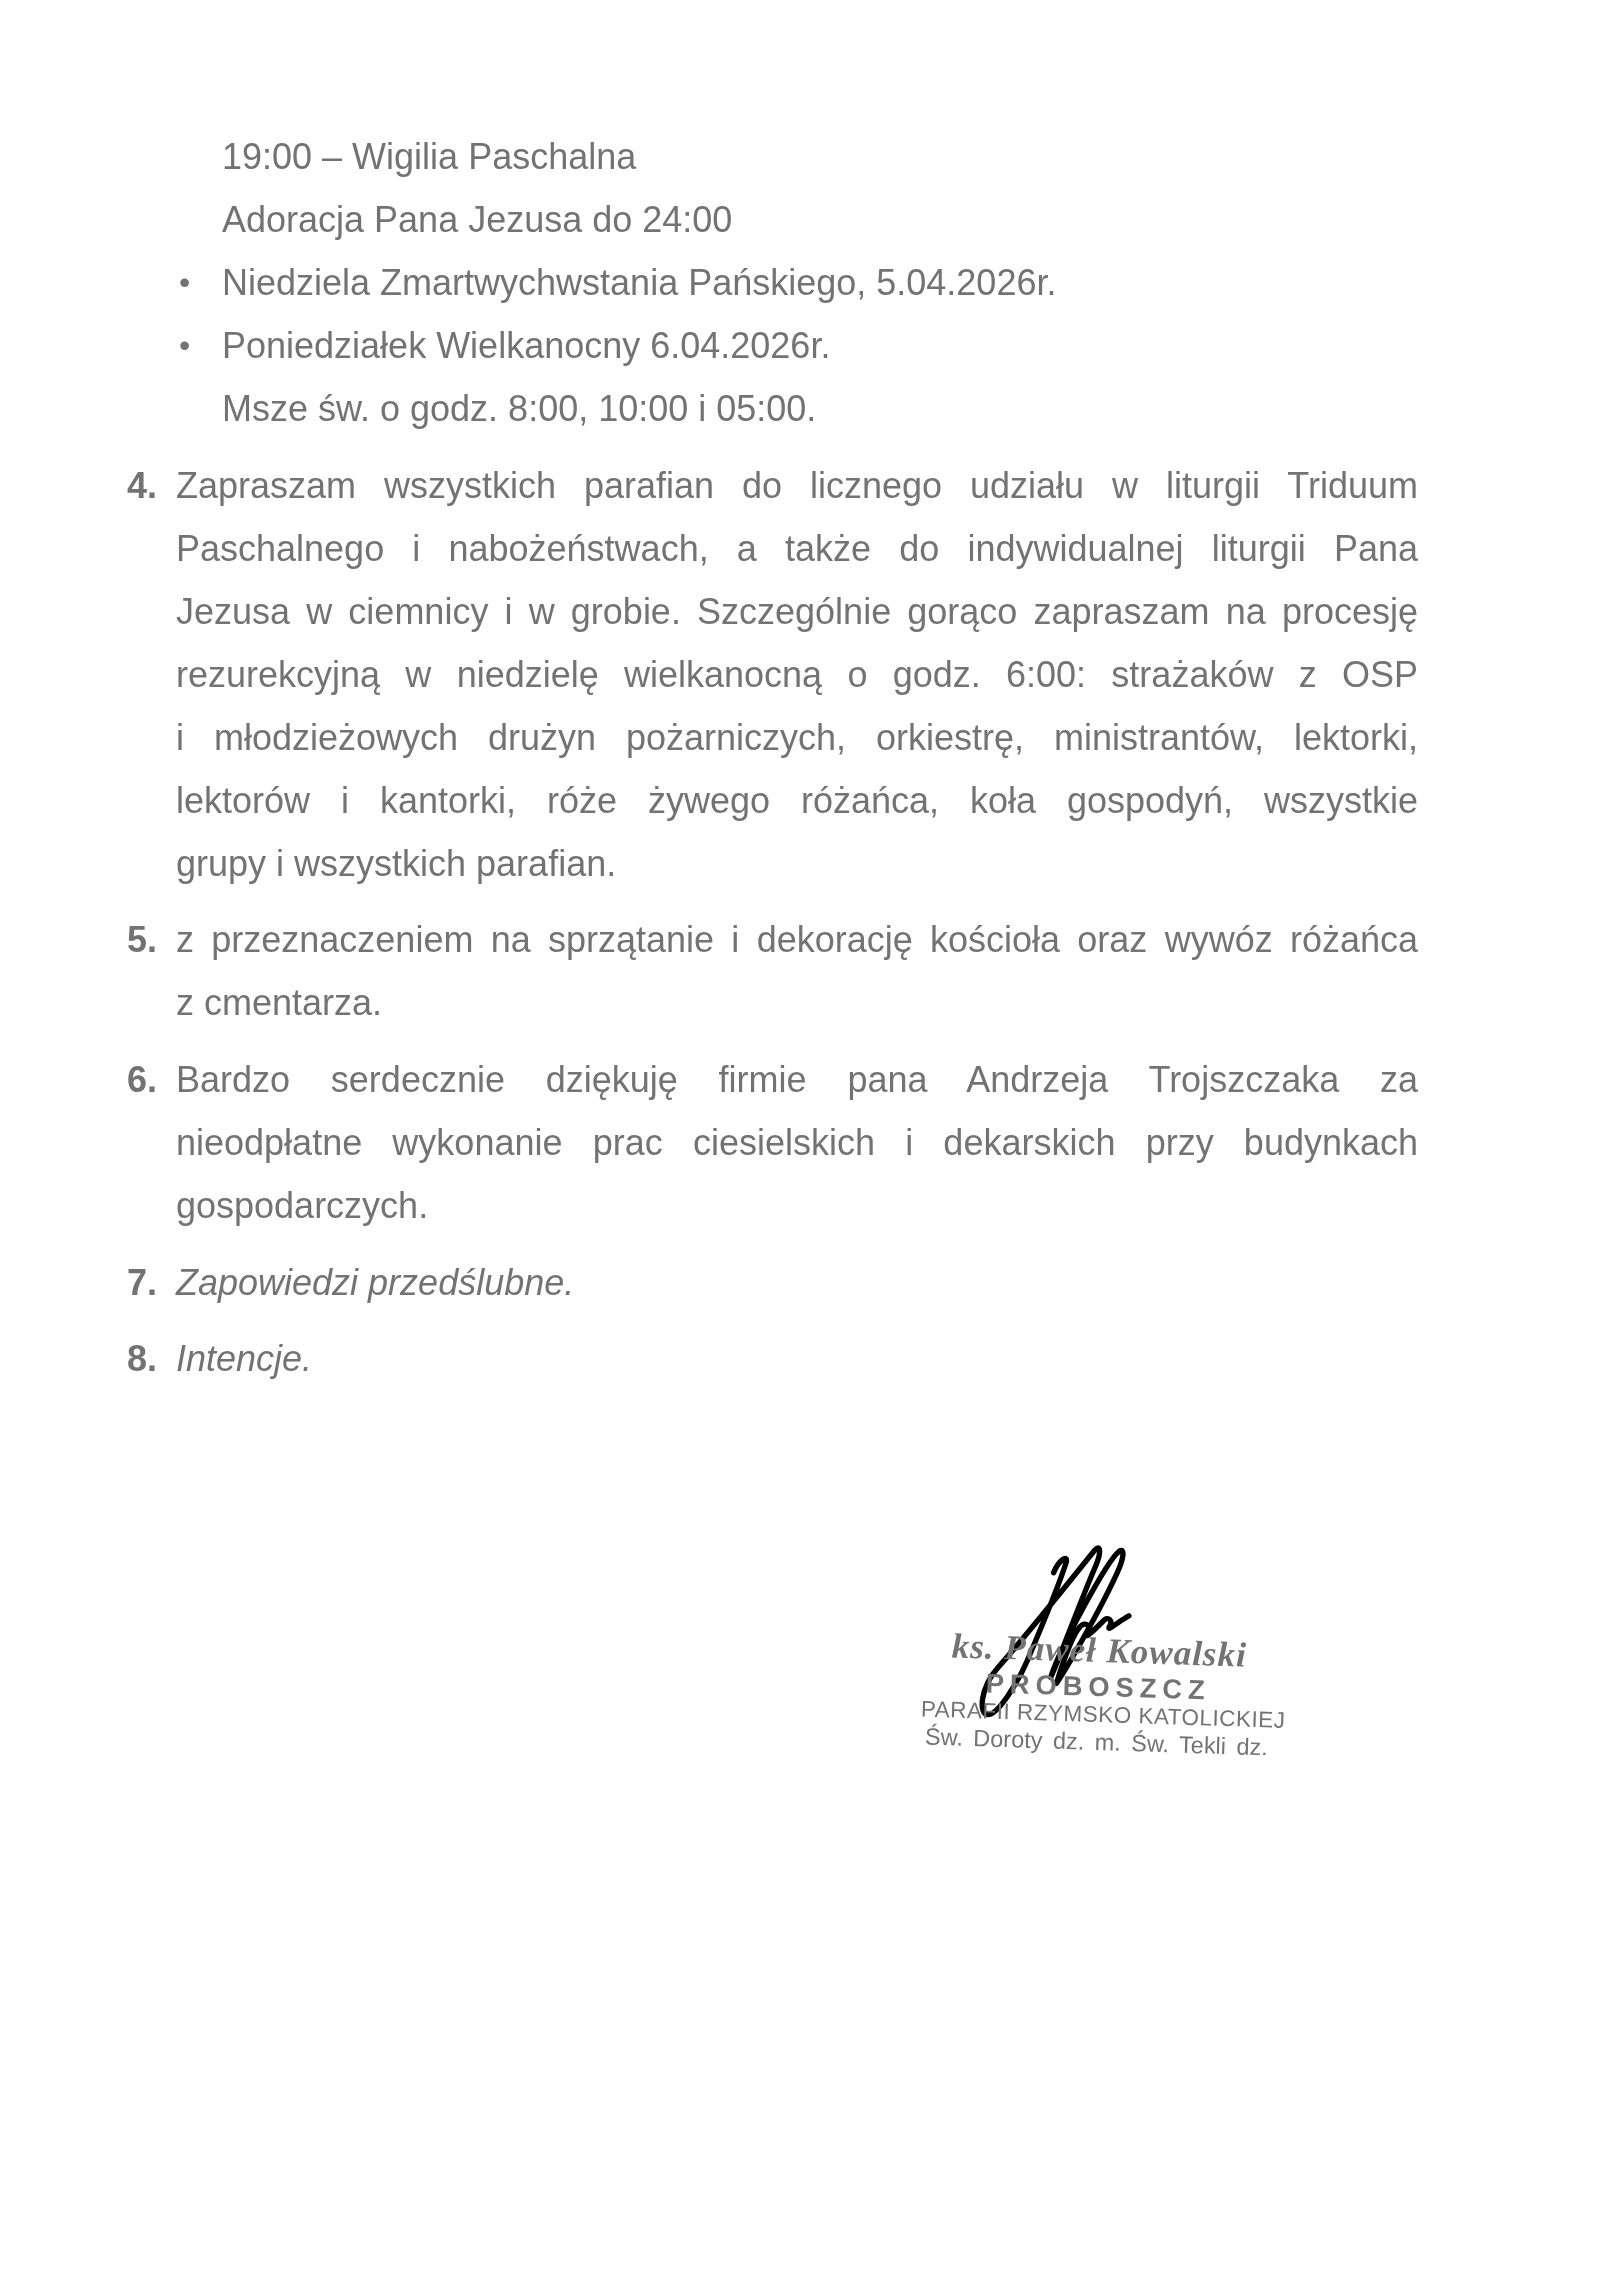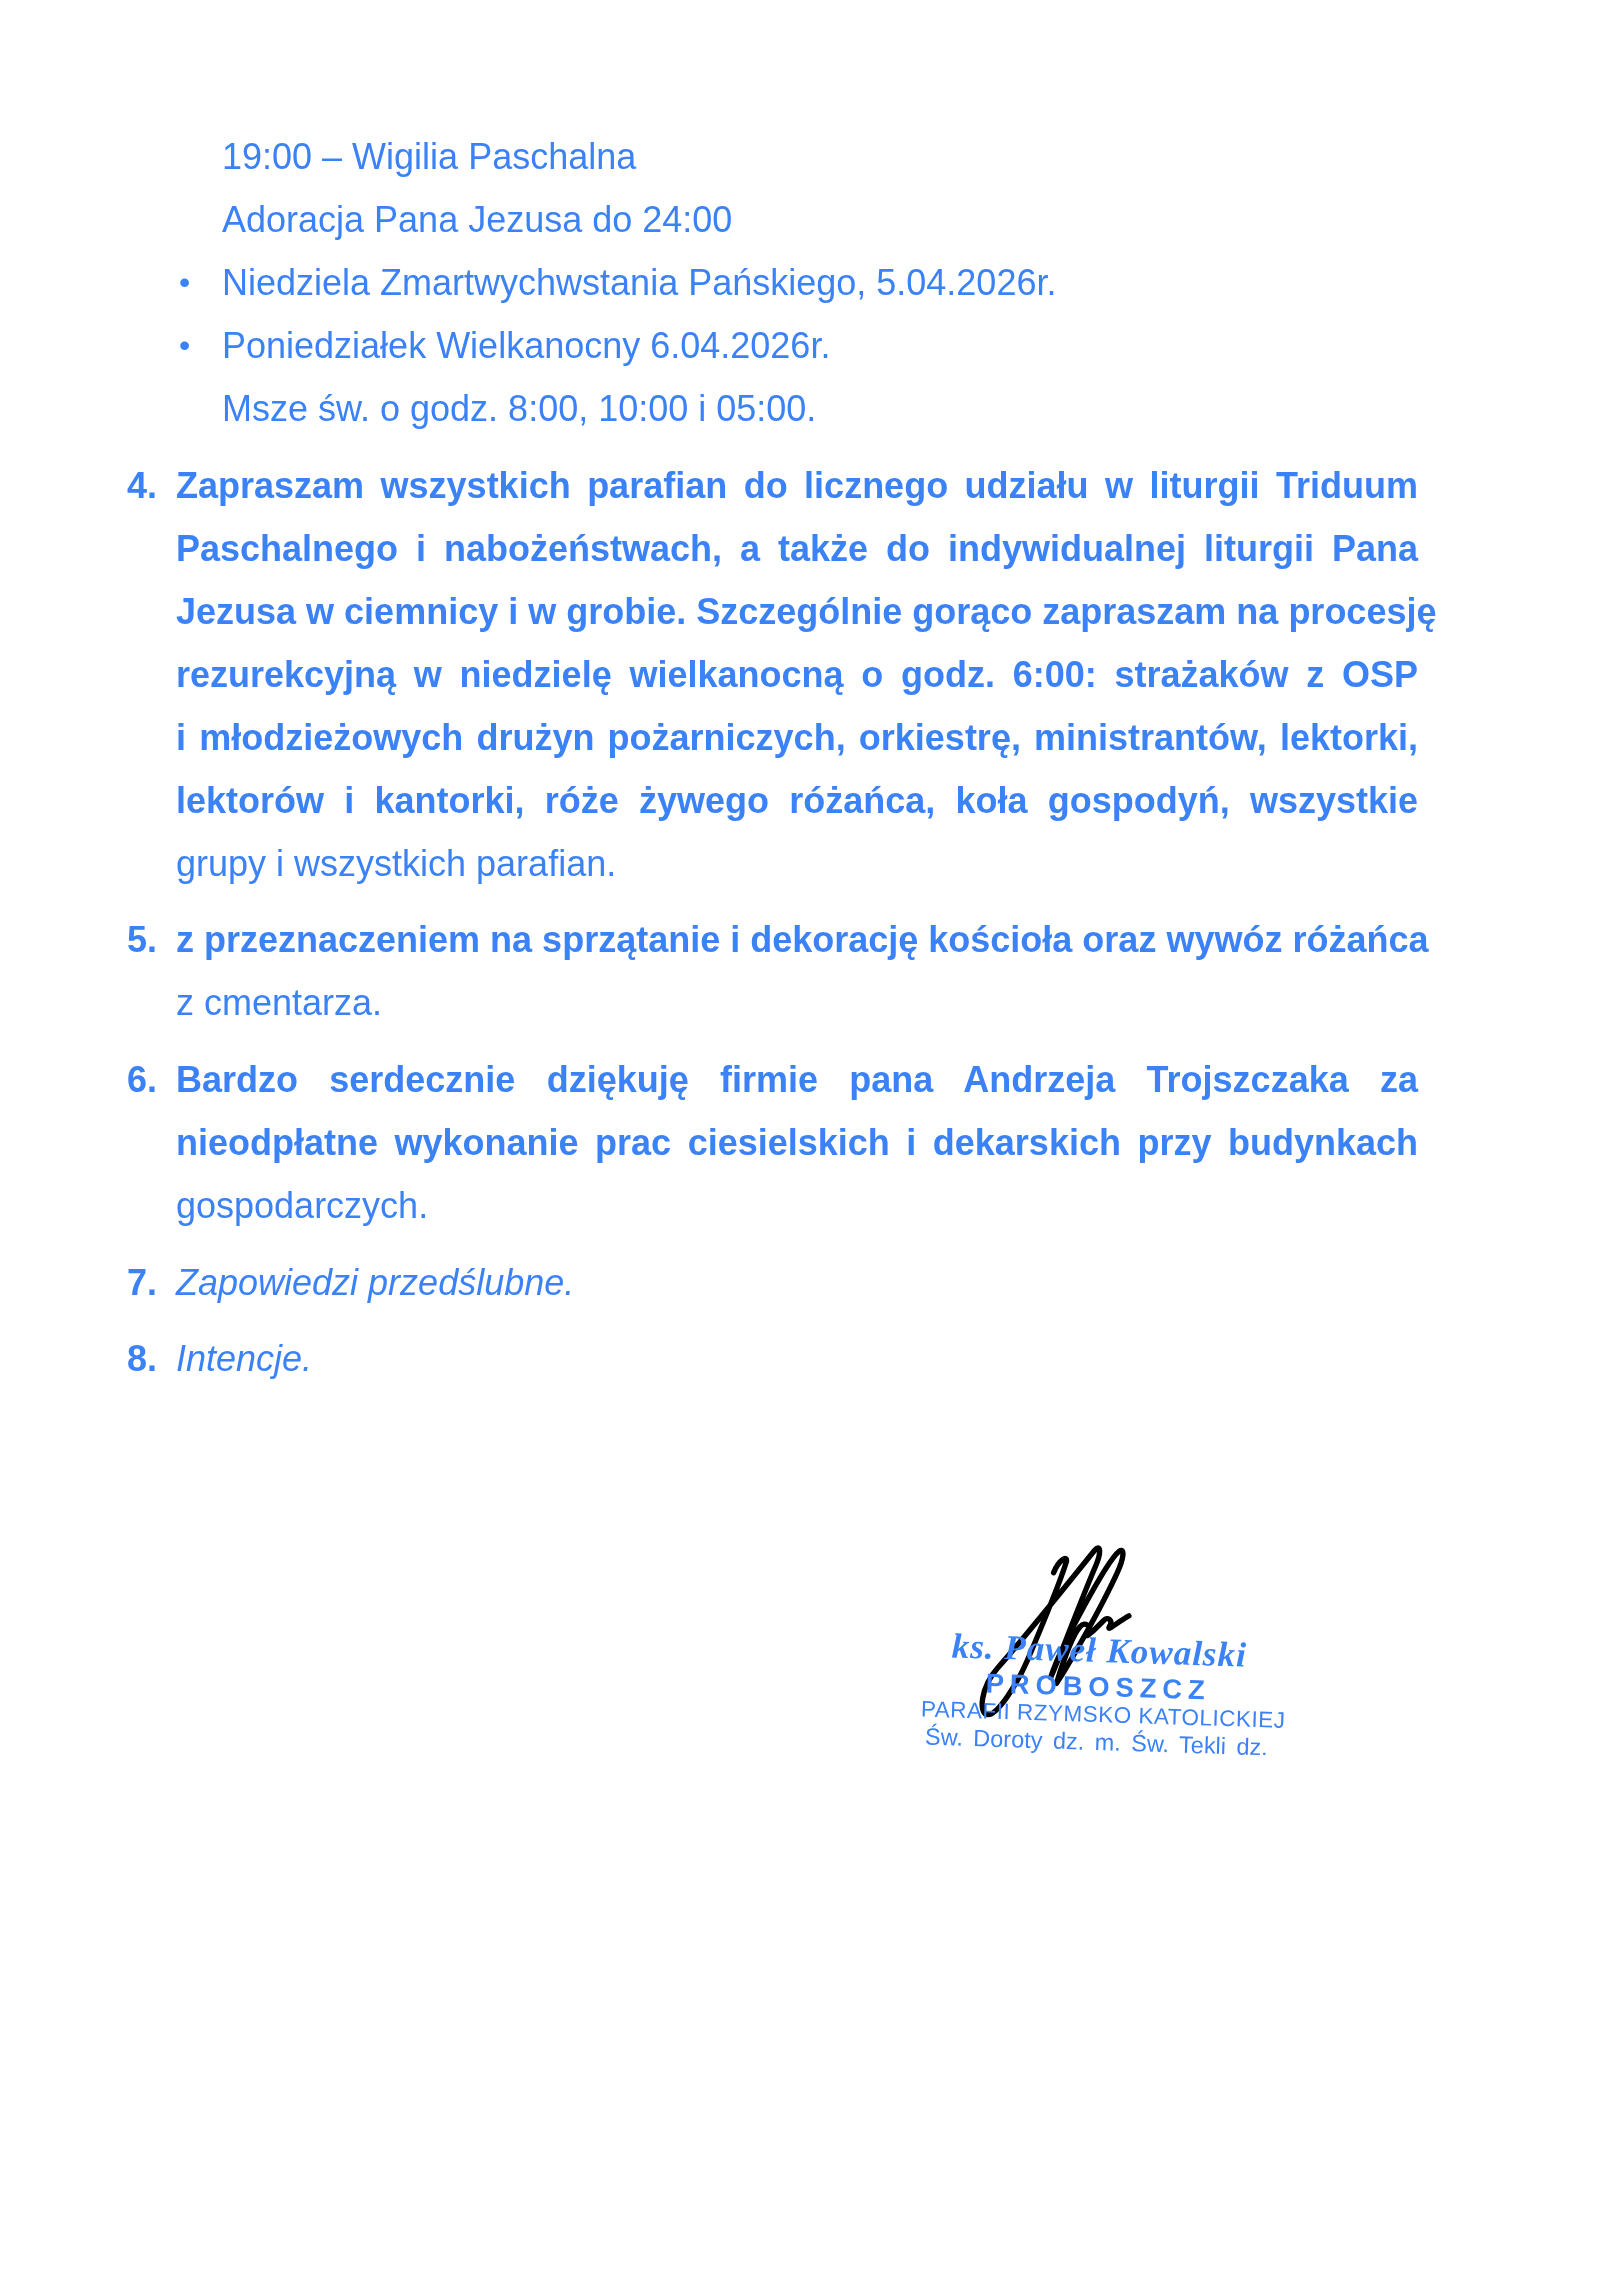--- a/index.html
+++ b/index.html
@@ -1,40 +1,40 @@
 <!DOCTYPE html>
 <html><head>
 <meta charset="utf-8">
 <style>
   html,body{margin:0;padding:0;background:#ffffff;}
   .doc{
     position:relative;
     width:1620px;height:1755px;
-    background:#ffffff;color:#3b82f6;
+    background:#ffffff;color:#737373;
     font-family:"Liberation Sans",sans-serif;
     font-size:36px;
     overflow:hidden;
   }
   .content{position:absolute;left:127px;top:125px;width:1291px;}
   
   .sched-line{margin-left:95px;line-height:63px;white-space:nowrap;}
   .sched-bullet{display:flex;margin-left:52px;}
   .bullet-marker{flex:none;width:43px;line-height:63px;font-size:32px;}
   .bullet-title{
     line-height:63px;white-space:nowrap;
     text-decoration-thickness:2.9px;
     text-underline-offset:7.8px;
   }
   .bullet-detail{line-height:63px;white-space:nowrap;}
   
   .item{display:flex;margin-top:13.7px;}
   .num{flex:none;width:49px;font-weight:bold;line-height:63px;}
   .item-body{flex:1;min-width:0;}
   .item-body>div{line-height:63px;white-space:nowrap;}
-  .jl{text-align:justify;text-align-last:justify;font-weight:bold;}
+  .jl{text-align:justify;text-align-last:justify;}
   .ll{text-align:left;}
   .it{font-style:italic;}
   
   .stamp{
     position:absolute;left:921px;top:1633px;width:353px;
     text-align:center;line-height:1;
     transform:rotate(1.8deg);
   }
   .stamp-name{
     font-family:"Liberation Serif",serif;

